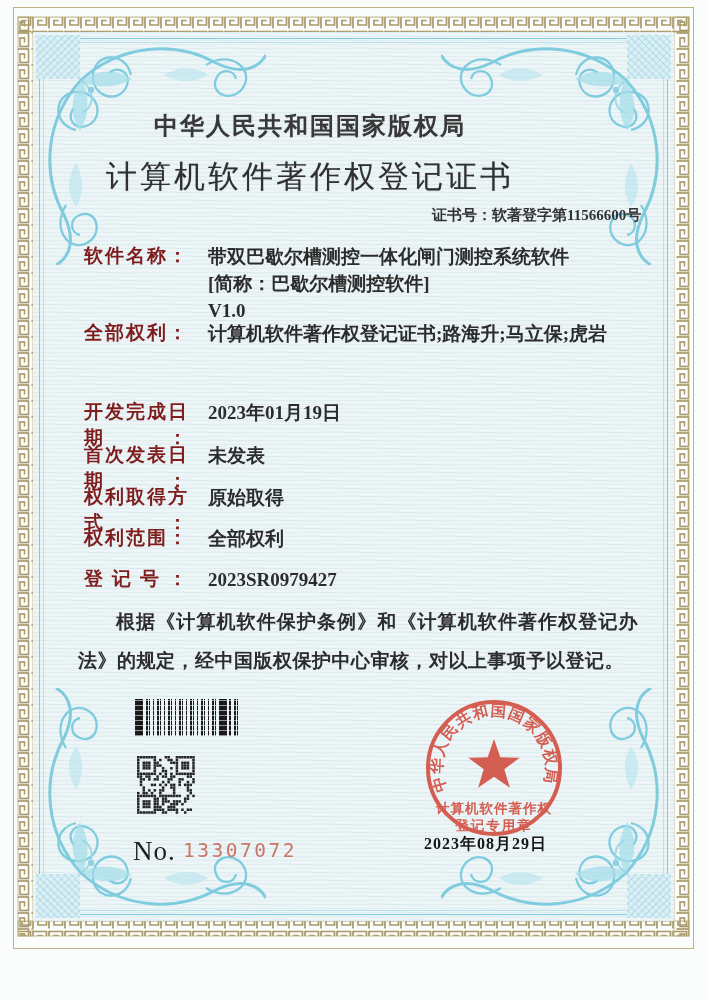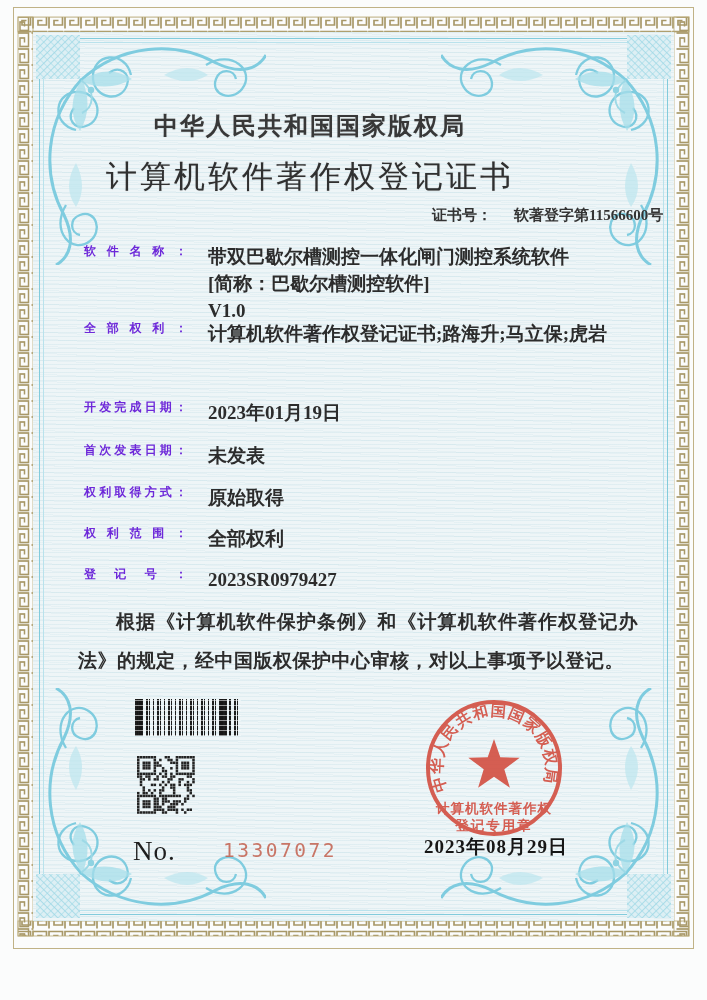--- a/index.html
+++ b/index.html
@@ -37,26 +37,26 @@
     text-align:center;font-size:24px;font-weight:700;letter-spacing:2px;
     color:#383838;text-shadow:0 0 1px rgba(90,90,90,.35);
   }
   .cert-title{
     position:absolute;left:35px;top:156px;width:550px;
     text-align:center;font-size:31px;font-weight:400;letter-spacing:3px;
     color:#303030;text-shadow:0 0 1px rgba(80,80,80,.4);
   }
   .certno{
     position:absolute;left:432px;top:206px;font-size:15px;color:#333;
-    display:flex;gap:22px;font-weight:600;
+    display:flex;gap:0;font-weight:600;
   }
   .frow{position:absolute;left:0;width:707px;}
   .flabel{
     position:absolute;left:84px;width:103px;
-    font-size:12px;font-weight:700;color:#6d28d9;
+    font-size:19px;font-weight:700;color:#7f1d1d;
     text-align:justify;text-align-last:justify;
   }
   .fvalue{
     position:absolute;left:202px;width:430px;
     font-size:19px;font-weight:600;color:#2c2c2c;line-height:27px;margin-left:6px;
   }
   .r0{top:243px;} .r1{top:320px;} .r2{top:399px;} .r3{top:442px;}
   .r4{top:484px;} .r5{top:525px;} .r6{top:566px;}
   .statement{
     position:absolute;left:78px;top:602px;width:560px;
@@ -73,24 +73,24 @@
   }
   .qr{position:absolute;left:137px;top:756px;width:58px;height:58px;}
   
   .stamp{position:absolute;left:420px;top:694px;width:148px;height:148px;opacity:.88;}
   .stamp text{font-family:"Liberation Serif","DejaVu Serif",serif;font-weight:700;}
   .serial-label{
     position:absolute;left:133px;top:836px;font-size:27px;color:#1e1e1e;letter-spacing:1px;
   }
   .serial-number{
     position:absolute;left:183px;top:839px;font-size:19.5px;letter-spacing:2.5px;
-    font-family:"DejaVu Sans Mono",monospace;opacity:.85;margin-left:40px;
+    font-family:"DejaVu Sans Mono",monospace;opacity:.85;
   }
   .issue-date{
-    position:absolute;left:424px;top:834px;font-size:19px;font-weight:600;
+    position:absolute;left:424px;top:834px;font-size:16px;font-weight:600;
     color:#161616;letter-spacing:1px;
   }
 </style>
 </head>
 <body>
 
 <div class="page">
 
   <div class="outer-line"></div>
 

